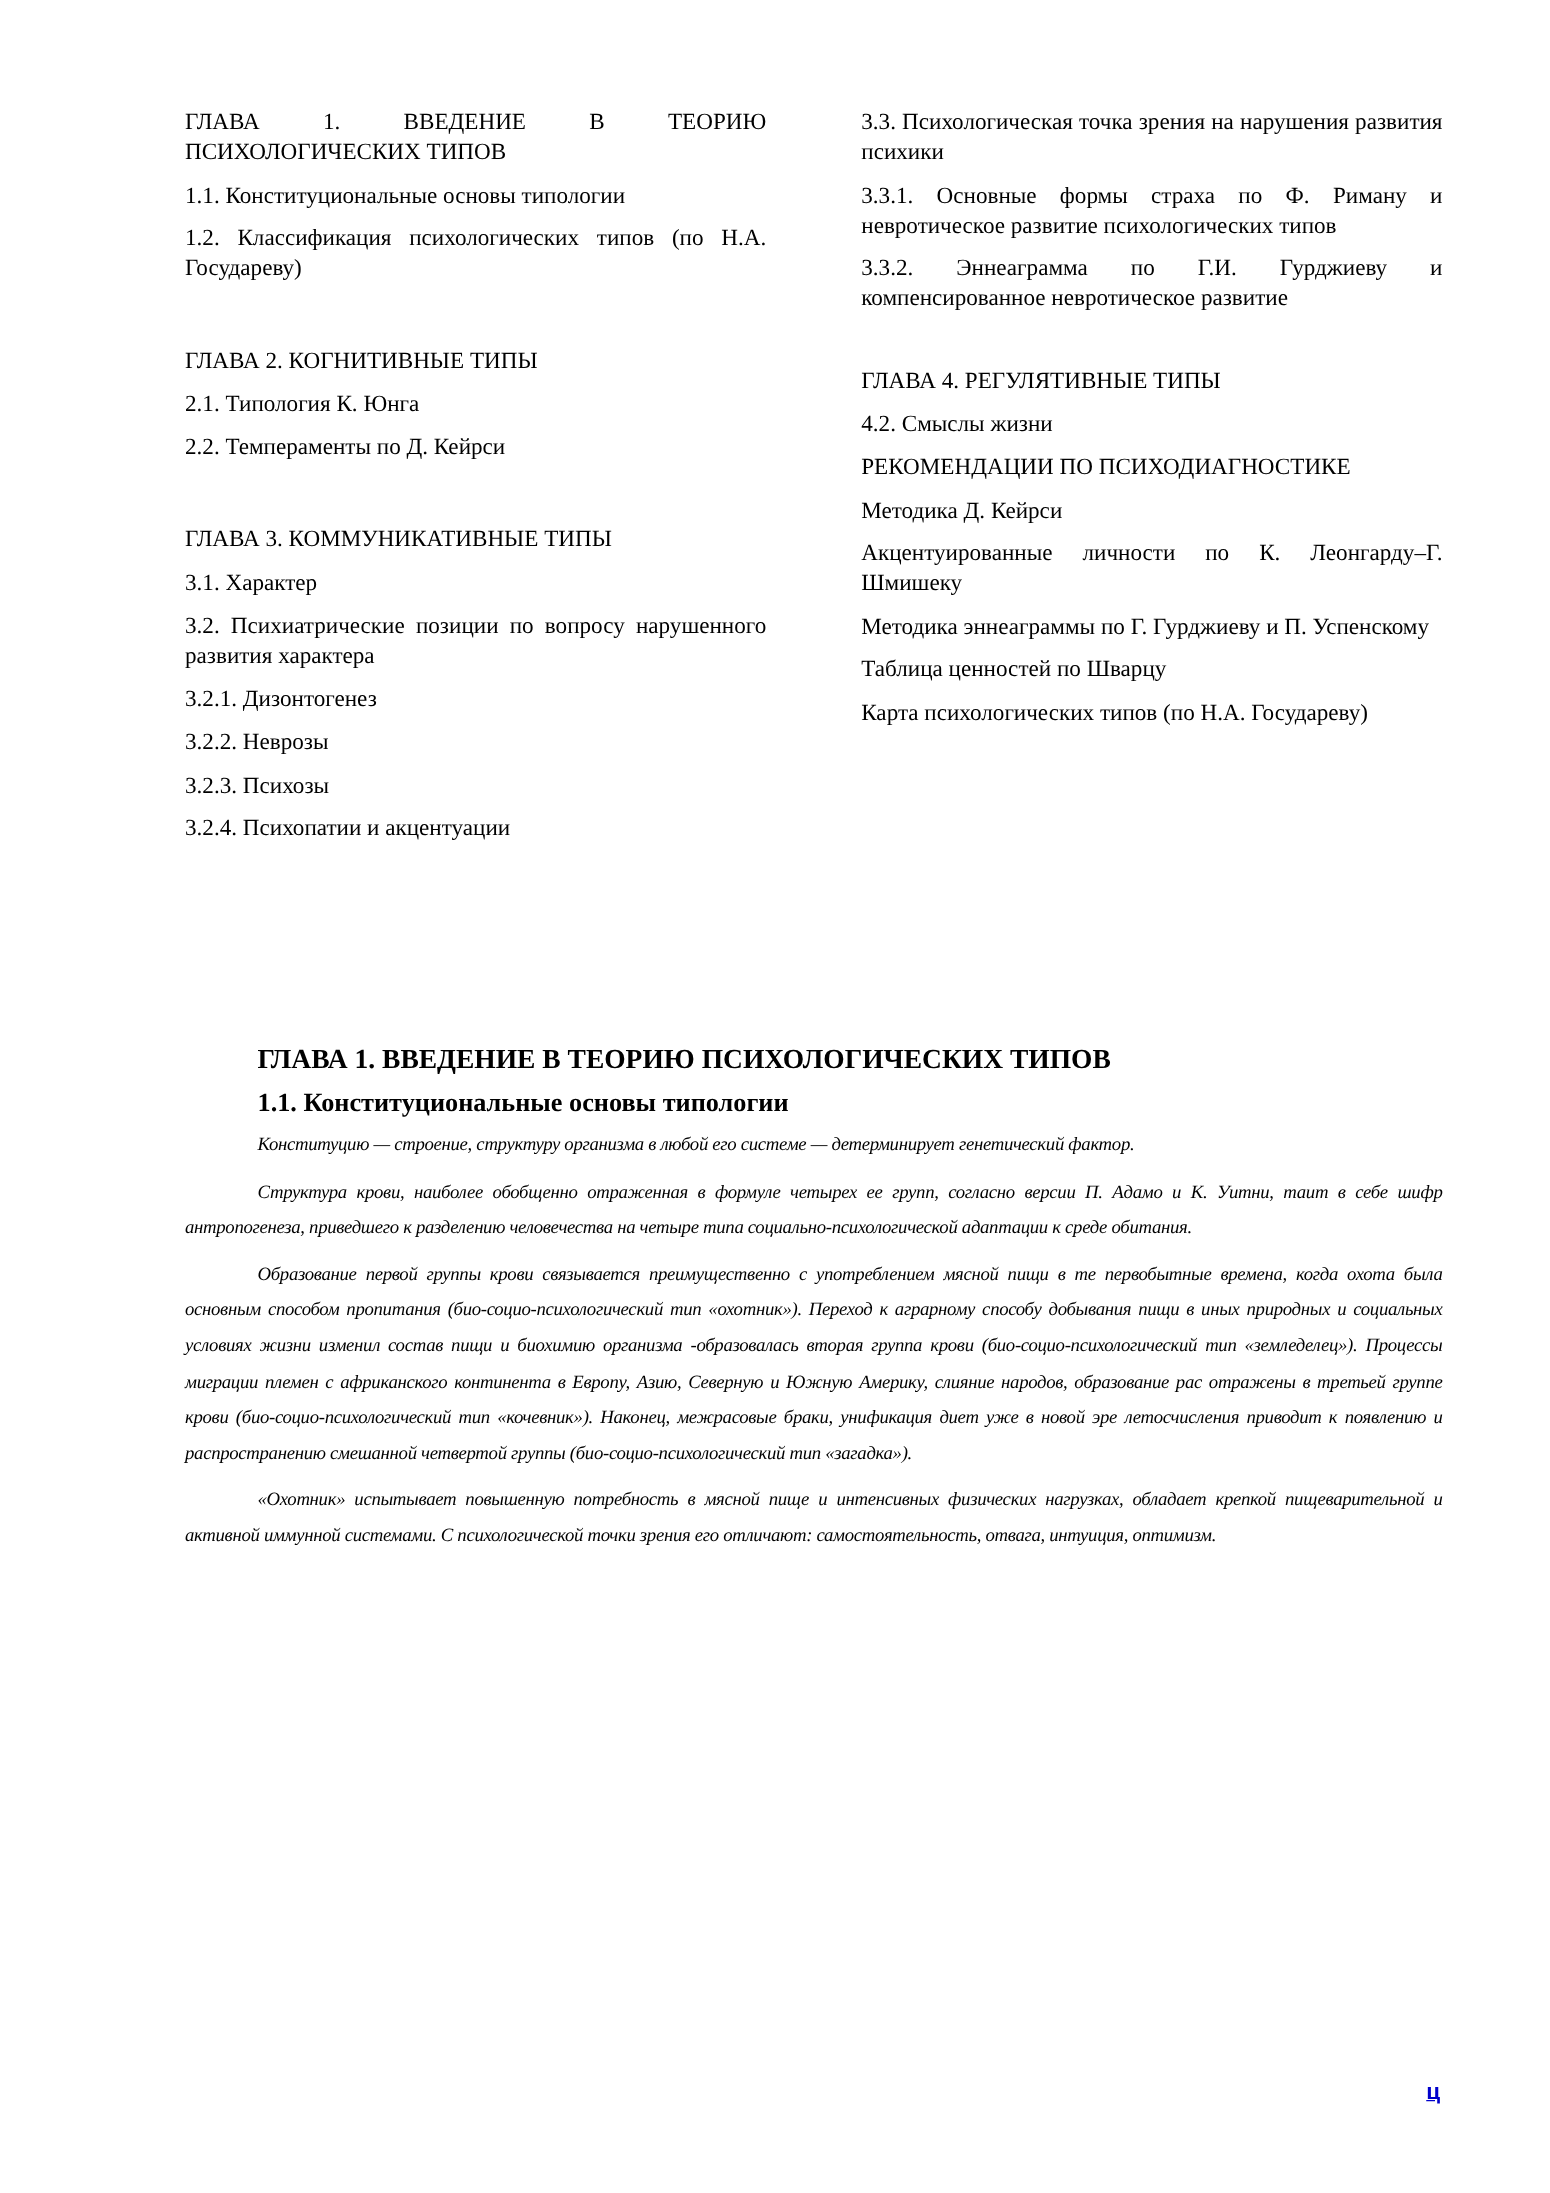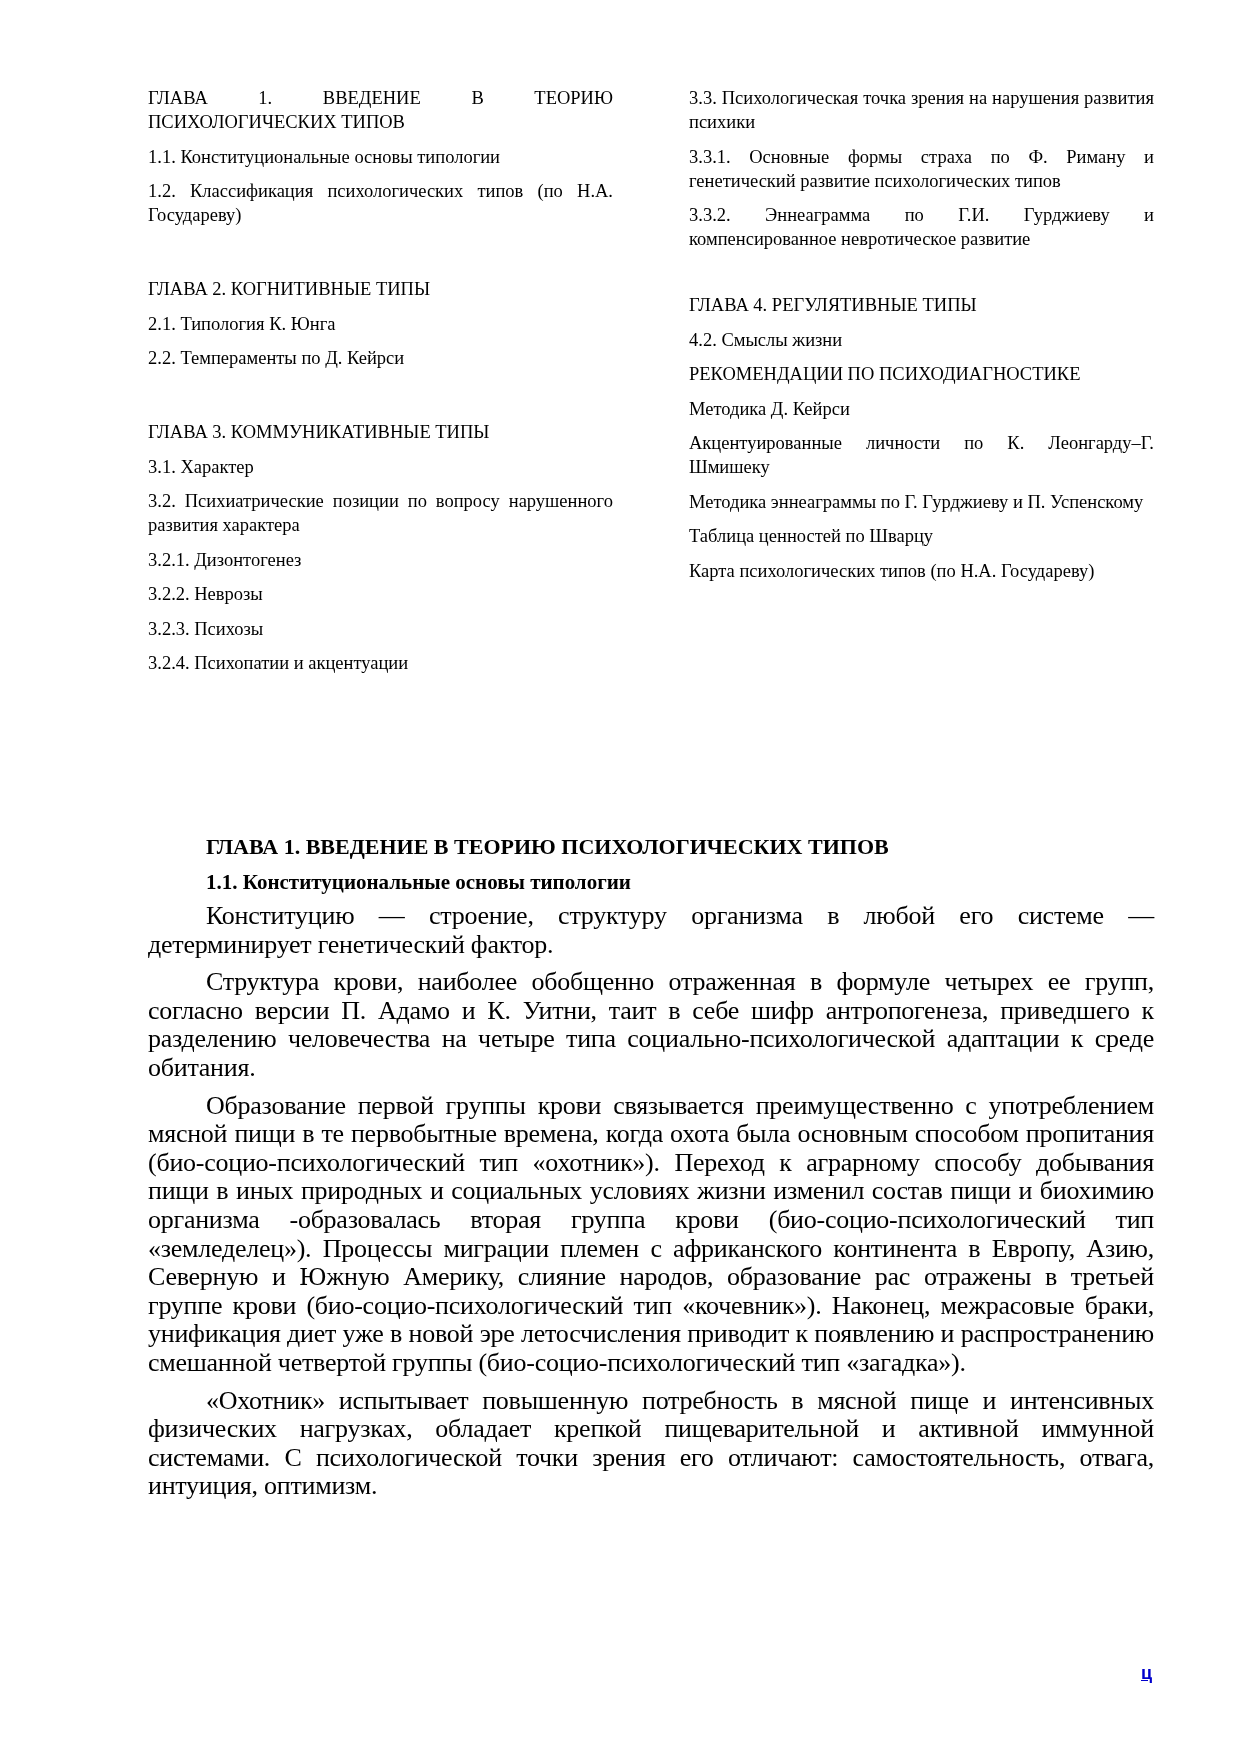--- a/index.html
+++ b/index.html
@@ -6,22 +6,22 @@
   body { width: 1240px; height: 1754px; position: relative; overflow: hidden;
          font-family: "Liberation Serif", "DejaVu Serif", serif; color: #000; }
   .toc { position: absolute; top: 86px; left: 148px; width: 1006px; display: flex; justify-content: space-between; }
   .toc-col { width: 465px; font-size: 18.5px; line-height: 24px; }
   .toc-item { text-align: justify; text-align-last: left; margin: 0 0 10.5px 0; }
   .toc-item.gap { margin-top: 50px; }
   .toc-col.right .toc-item.gap { margin-top: 42px; }
   .body { position: absolute; top: 833px; left: 148px; width: 1006px; }
   .h1 { font-weight: bold; font-size: 22px; line-height: 28px; margin: 0 0 7px 58px; }
   .h2 { font-weight: bold; font-size: 21px; line-height: 28px; margin: 0 0 6px 58px; }
-  .para { font-size: 26px; line-height: 28.6px; text-align: justify; text-indent: 58px; margin: 0 0 9px 0;
-          font-stretch: condensed; letter-spacing: -0.25px; }
+  .para { font-size: 15px; line-height: 28.6px; text-align: justify; text-indent: 58px; margin: 0 0 9px 0;
+          font-stretch: condensed; letter-spacing: -0.25px; font-style: italic; }
   .page-link { position: absolute; left: 1141px; top: 1663px; color: #0000cc; text-decoration: underline;
                font-family: "Liberation Sans", sans-serif; font-size: 18px; font-weight: bold; cursor: pointer; }
 </style>
 </head>
 <body>
 
 <div class="toc">
   <div class="toc-col left" id="toc-left">
       <div class="toc-item">ГЛАВА 1. ВВЕДЕНИЕ В ТЕОРИЮ ПСИХОЛОГИЧЕСКИХ ТИПОВ</div>
       <div class="toc-item">1.1. Конституциональные основы типологии</div>
@@ -32,21 +32,21 @@
       <div class="toc-item gap">ГЛАВА 3. КОММУНИКАТИВНЫЕ ТИПЫ</div>
       <div class="toc-item">3.1. Характер</div>
       <div class="toc-item">3.2. Психиатрические позиции по вопросу нарушенного развития характера</div>
       <div class="toc-item">3.2.1. Дизонтогенез</div>
       <div class="toc-item">3.2.2. Неврозы</div>
       <div class="toc-item">3.2.3. Психозы</div>
       <div class="toc-item">3.2.4. Психопатии и акцентуации</div>
     </div>
   <div class="toc-col right" id="toc-right">
       <div class="toc-item">3.3. Психологическая точка зрения на нарушения развития психики</div>
-      <div class="toc-item">3.3.1. Основные формы страха по Ф. Риману и генетический развитие психологических типов</div>
+      <div class="toc-item">3.3.1. Основные формы страха по Ф. Риману и невротическое развитие психологических типов</div>
       <div class="toc-item">3.3.2. Эннеаграмма по Г.И. Гурджиеву и компенсированное невротическое развитие</div>
       <div class="toc-item gap">ГЛАВА 4. РЕГУЛЯТИВНЫЕ ТИПЫ</div>
       <div class="toc-item">4.2. Смыслы жизни</div>
       <div class="toc-item">РЕКОМЕНДАЦИИ ПО ПСИХОДИАГНОСТИКЕ</div>
       <div class="toc-item">Методика Д. Кейрси</div>
       <div class="toc-item">Акцентуированные личности по К. Леонгарду–Г. Шмишеку</div>
       <div class="toc-item">Методика эннеаграммы по Г. Гурджиеву и П. Успенскому</div>
       <div class="toc-item">Таблица ценностей по Шварцу</div>
       <div class="toc-item">Карта психологических типов (по Н.А. Государеву)</div>
     </div>

